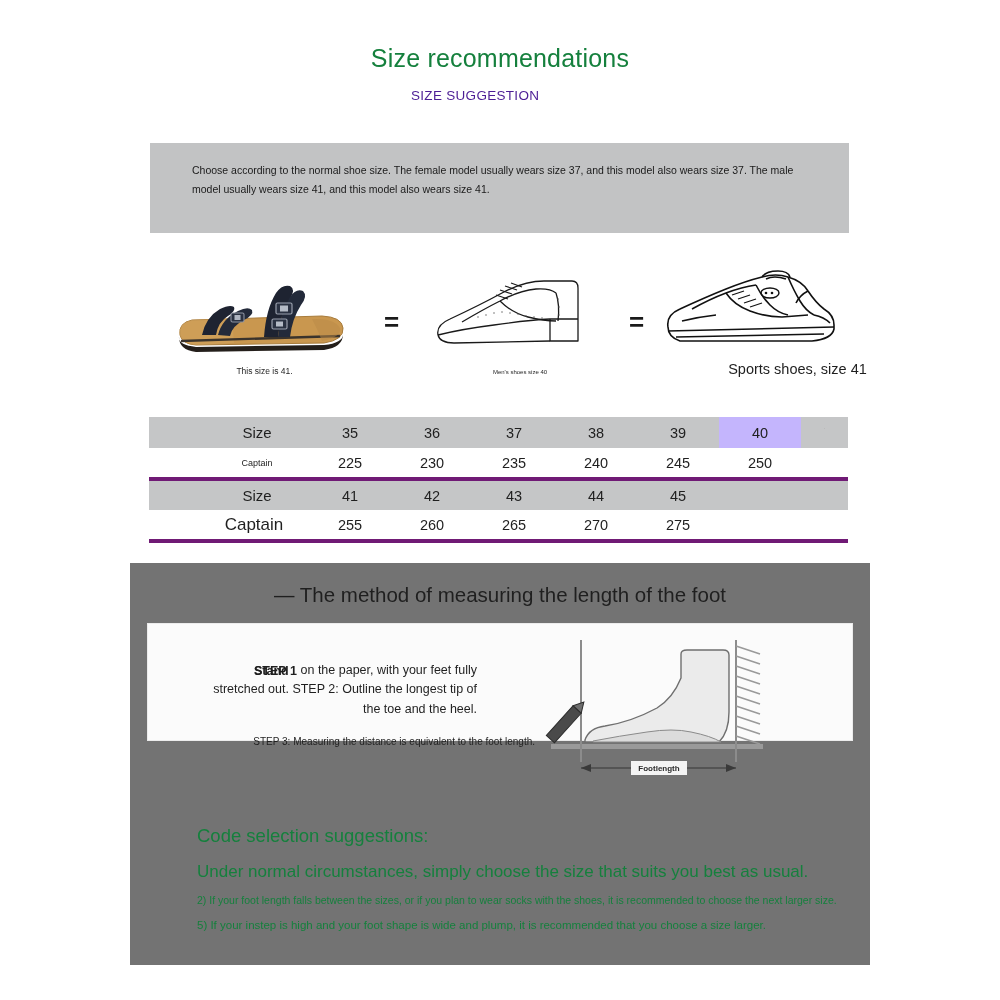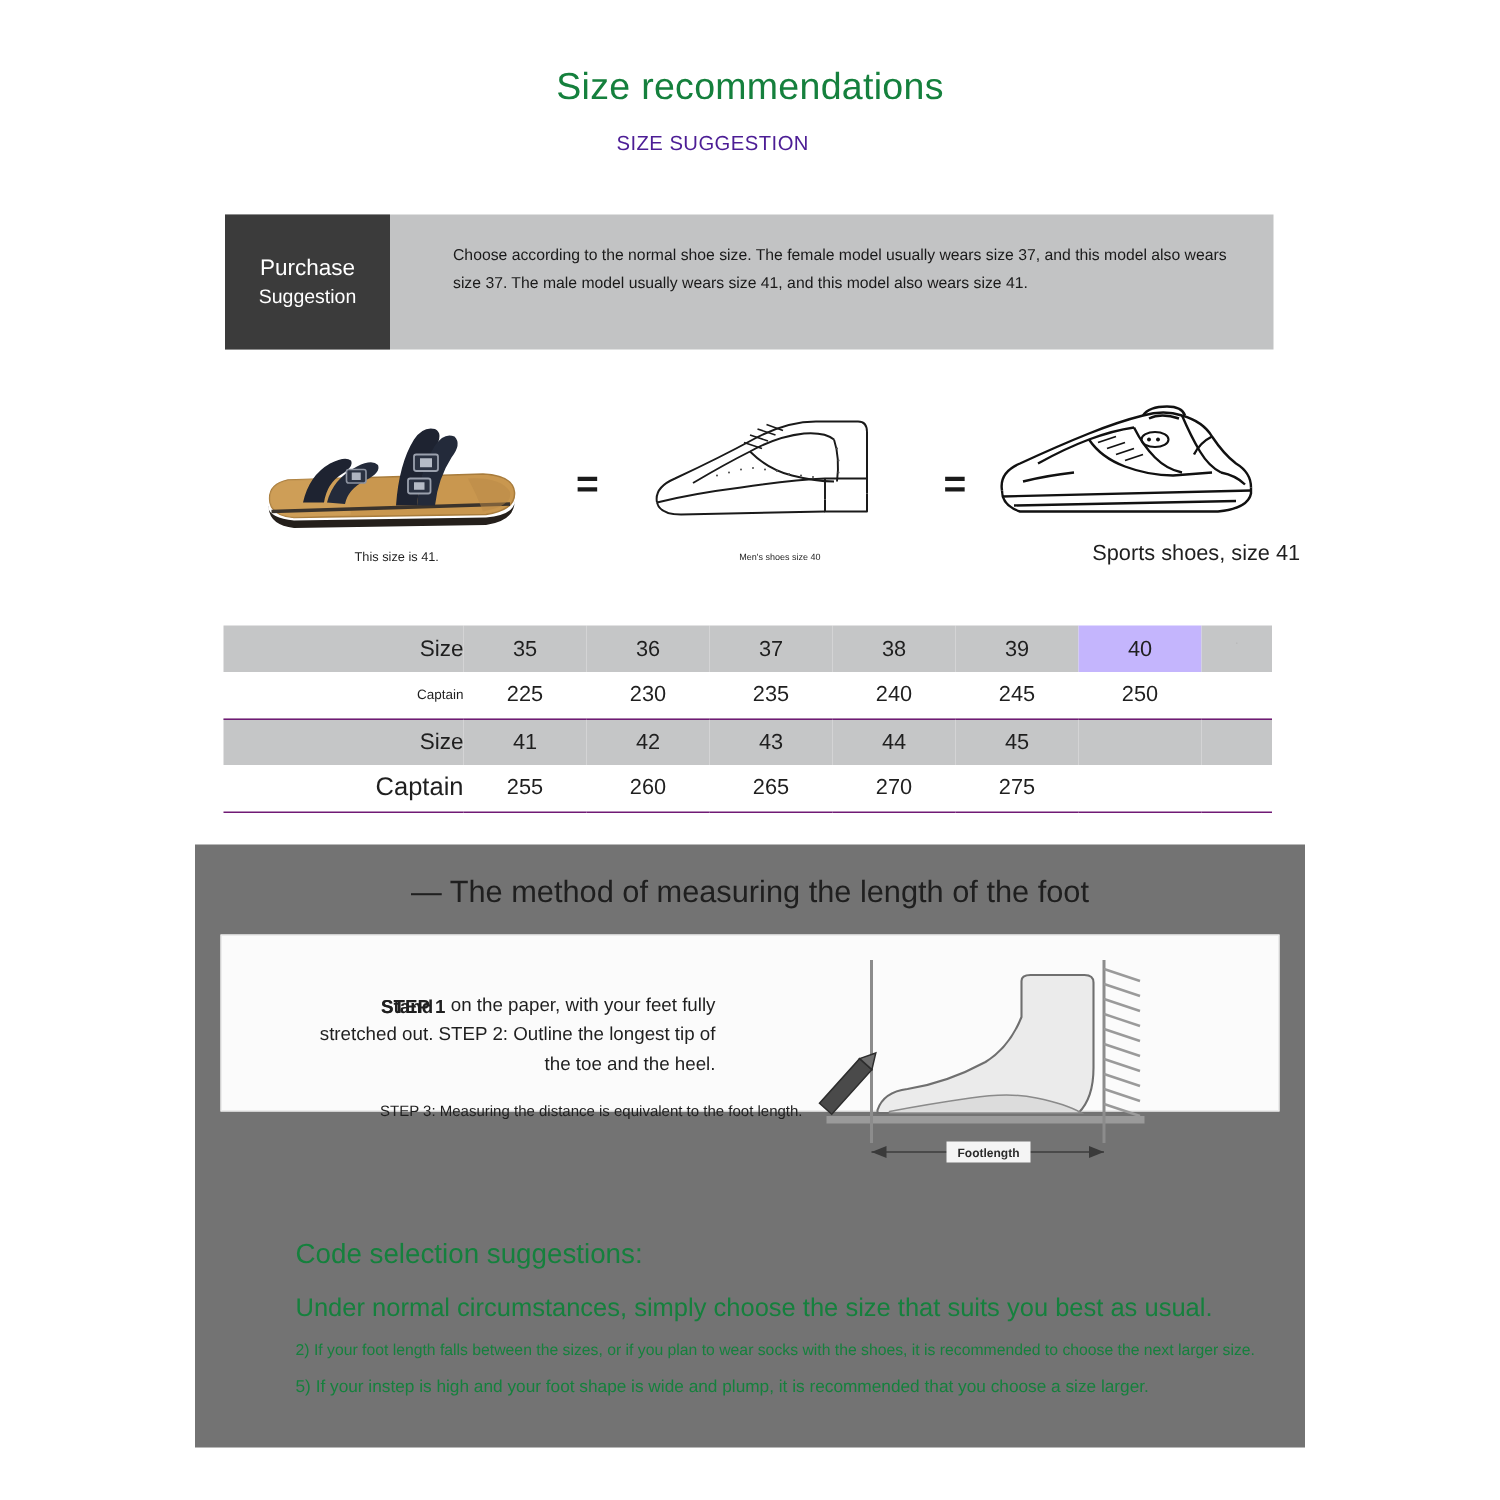--- a/index.html
+++ b/index.html
@@ -85,22 +85,22 @@
   }
   .size-table td {
     height: 31px;
     text-align: center;
     font-weight: 400;
     color: #1f1f1f;
     vertical-align: middle;
   }
   .size-table tr.shade td { background: #c5c6c7; }
   .size-table tr.plain td { background: #ffffff; }
-  .size-table tr.plain { border-bottom: 1px solid #701a75; }
-  .size-table td.lbl { text-align: right; padding-left: 56px; }
+  .size-table tr.plain { border-bottom: 4px solid #701a75; }
+  .size-table td.lbl { text-align: center; padding-left: 56px; }
   .lbl-size    { font-size: 15px; }
   .lbl-cap-sm  { font-size: 9px; }
   .lbl-cap-lg  { font-size: 17px; padding-left: 50px !important; }
   .val         { font-size: 14.5px; }
   .dot-artifact { color: #b9b9b9; font-size: 9px; vertical-align: super; }
 
   
   .measure-section {
     position: absolute;
     left: 130px; top: 563px;
@@ -161,24 +161,20 @@
   .sugg-l2  { left: 197px; top: 894px; font-size: 10.5px; }
   .sugg-l3  { left: 197px; top: 919px; font-size: 11.5px; }
 </style>
 </head>
 <body>
 
 <div class="page-title">Size recommendations</div>
 <div class="page-subtitle">SIZE SUGGESTION</div>
 
 <div class="banner" style="background: rgb(194, 195, 196);">
-  <div class="banner-badge" style="background: rgb(59, 59, 59);">
-    <div class="b1">Purchase</div>
-    <div class="b2">Suggestion</div>
-  </div>
   <div class="banner-text">Choose according to the normal shoe size. The female model usually wears size 37, and this model also wears size 37. The male model usually wears size 41, and this model also wears size 41.</div>
 </div>
 
 <div class="compare">
 
   <div class="sandal-wrap">
     <svg viewBox="0 0 178 88" width="178" height="88">
 
       <path d="M8 62 Q6 50 20 47 L150 43 Q170 44 171 55 Q172 67 152 70 L24 72 Q10 71 8 62 Z" fill="#c9974f" stroke="#a87c3c" stroke-width="1"></path>
       <path d="M8 62 Q6 50 20 47 L60 45 L62 70 L24 72 Q10 71 8 62 Z" fill="#d2a45f" opacity=".55"></path>

